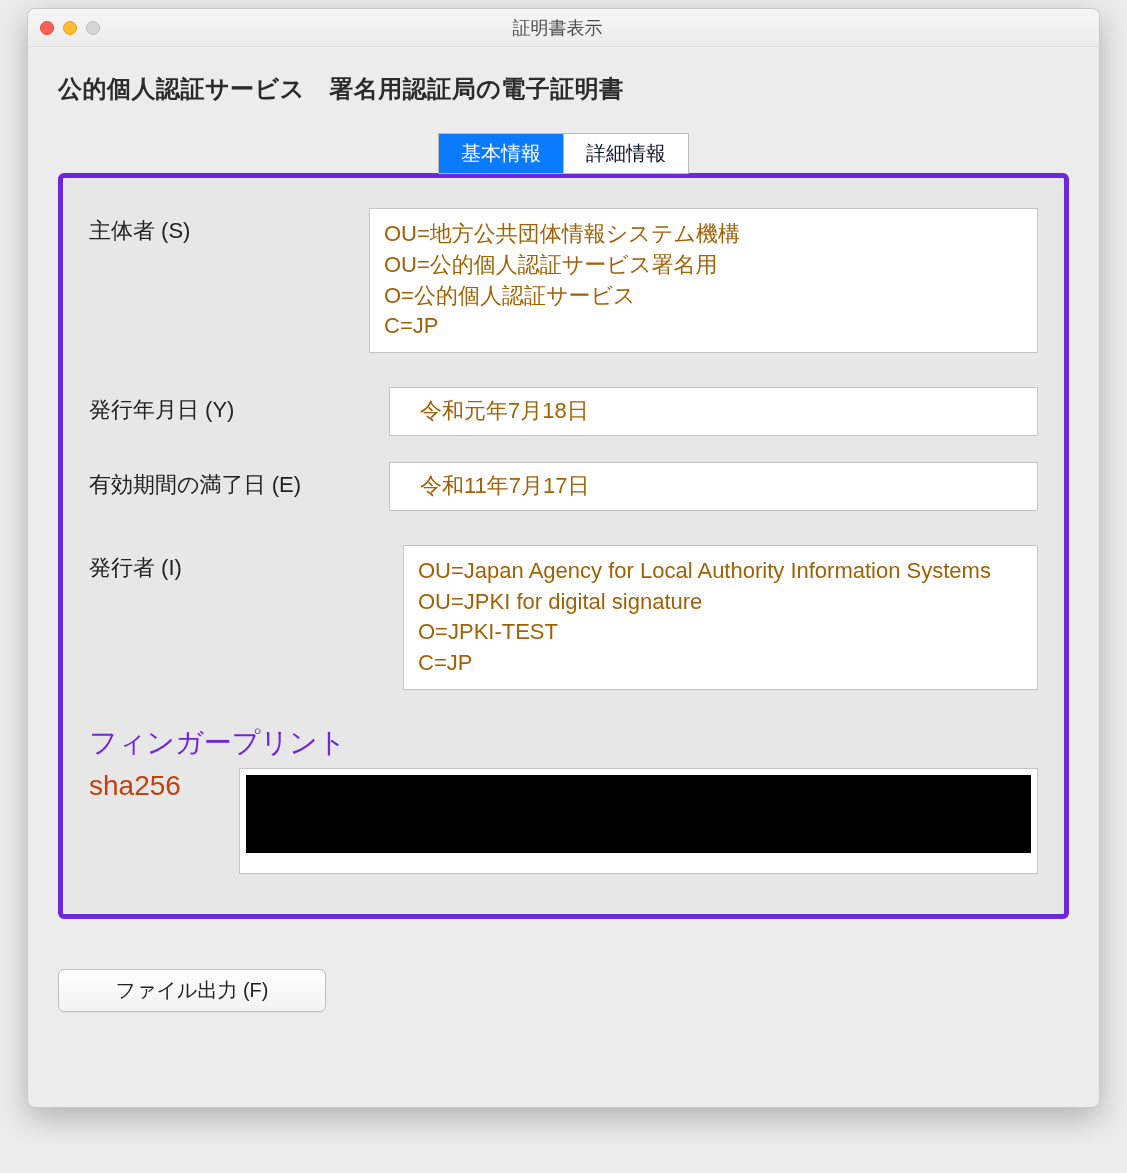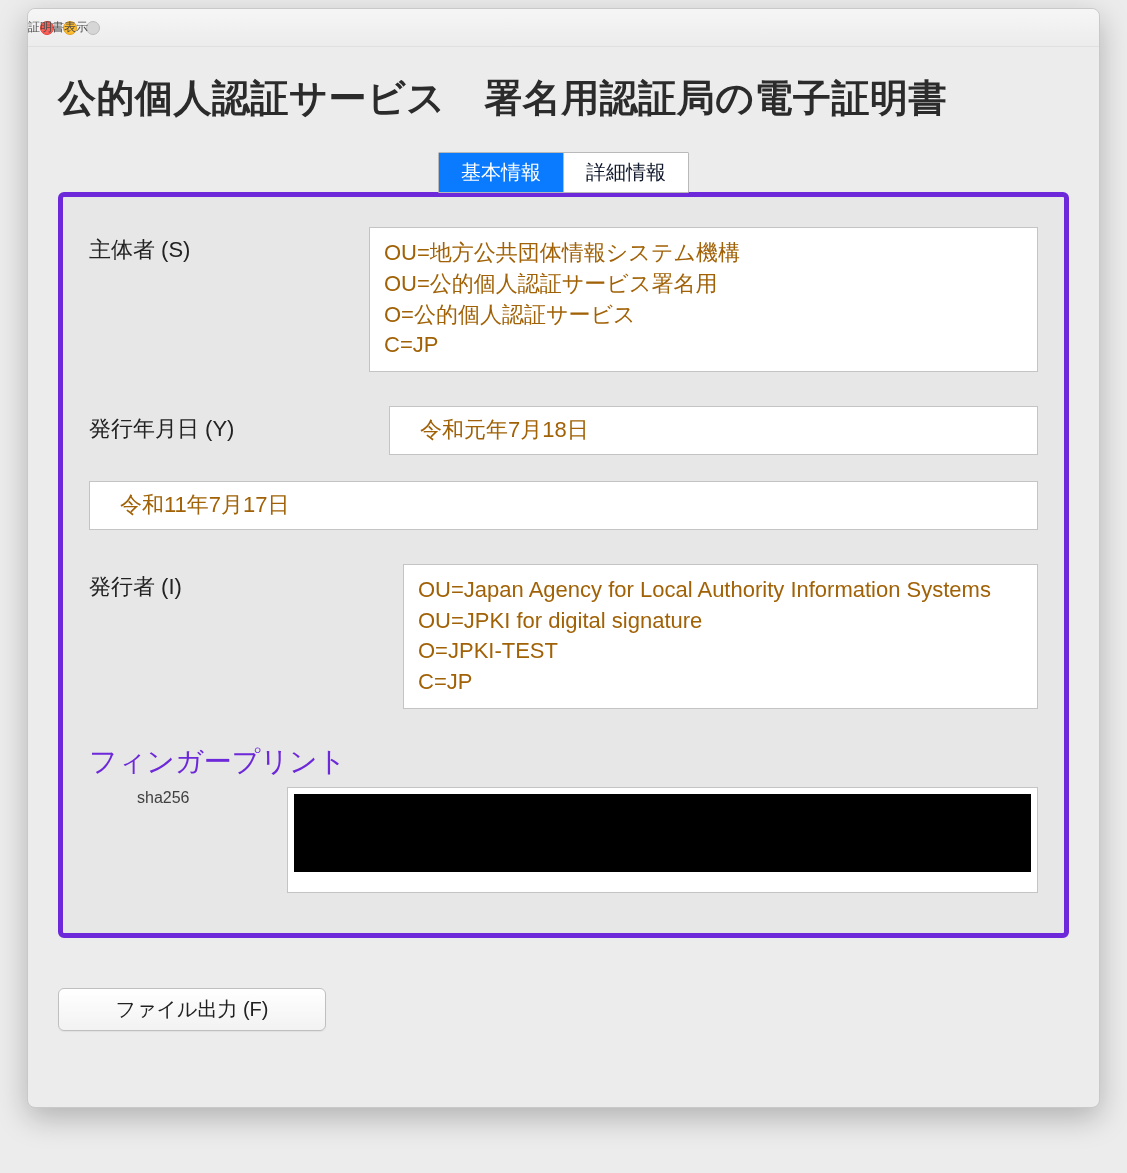--- a/index.html
+++ b/index.html
@@ -34,27 +34,27 @@
       gap: 9px;
       align-items: center;
     }
     .dot {
       width: 14px; height: 14px; border-radius: 50%;
     }
     .dot.close { background: #ff5f57; border: 1px solid #e14238; }
     .dot.min   { background: #febc2e; border: 1px solid #dfa023; }
     .dot.max   { background: #d6d6d6; border: 1px solid #bdbdbd; }
     .win-title {
-      position: absolute; left: 0; right: 12px; text-align: left;
-      font-size: 12px; color: #4b4b4b;
+      position: absolute; left: 0; right: 12px; text-align: center;
+      font-size: 18px; color: #4b4b4b;
       pointer-events: none;
     }
     .content { padding: 26px 30px 30px; }
     .page-heading {
-      font-size: 38px;
+      font-size: 24px;
       font-weight: 700;
       color: #2b2b2b;
       margin-bottom: 28px;
       letter-spacing: 0.5px;
     }
     .tabs {
       display: flex;
       justify-content: center;
       margin-bottom: -1px;
       position: relative; z-index: 2;
@@ -102,21 +102,21 @@
       color: #a16207;
       padding: 10px 14px;
       line-height: 1.4;
       white-space: pre-line;
       word-break: break-word;
     }
     .field.single { padding: 8px 30px; }
     .fp-section { margin-top: 30px; }
     .fp-title { font-size: 28px; color: #6d28d9; margin-bottom: 6px; margin-top: 20px; }
     .fp-row { display: flex; align-items: flex-start; }
-    .fp-label { width: 150px; font-size: 16px; color: #404040; padding-top: 2px; margin-left: 48px; }
+    .fp-label { width: 150px; font-size: 28px; color: #c2410c; padding-top: 2px; }
     .fp-box {
       flex: 1;
       background: #fff;
       border: 1px solid #c4c4c4;
       padding: 6px;
       min-height: 106px;
       position: relative;
     }
     .fp-redact {
       position: absolute; left: 6px; right: 6px; top: 6px;
@@ -169,20 +169,21 @@
 O=公的個人認証サービス
 C=JP</div>
       </div>
 
       <div class="row tight">
         <div class="label wide">発行年月日 (Y)</div>
         <div class="field single">令和元年7月18日</div>
       </div>
 
       <div class="row">
+        <div class="label wide">有効期間の満了日 (E)</div>
         <div class="field single">令和11年7月17日</div>
       </div>
 
       <div class="row" style="margin-bottom:34px;gap:34px;">
         <div class="label">発行者 (I)</div>
         <div class="field">OU=Japan Agency for Local Authority Information Systems
 OU=JPKI for digital signature
 O=JPKI-TEST
 C=JP</div>
       </div>

